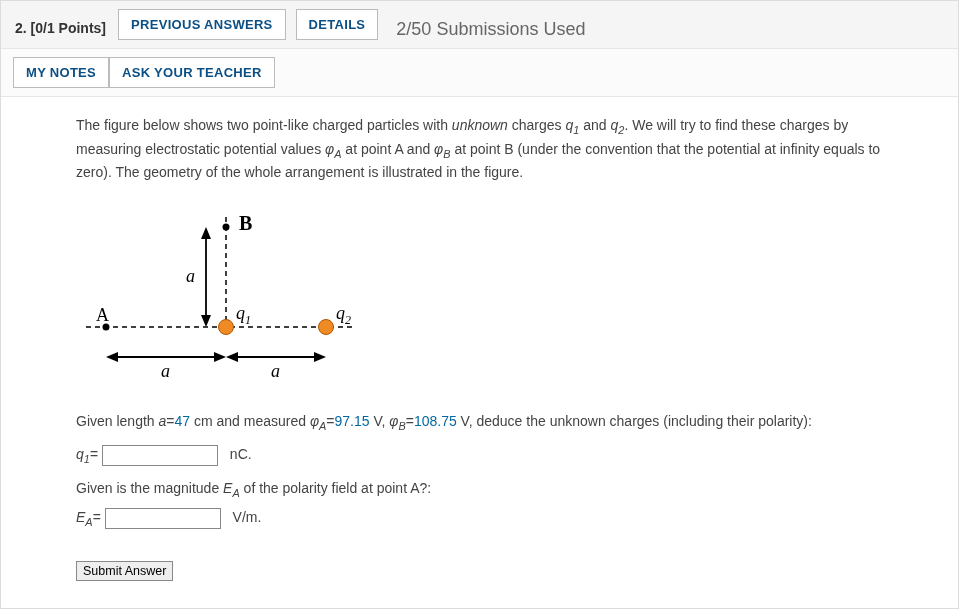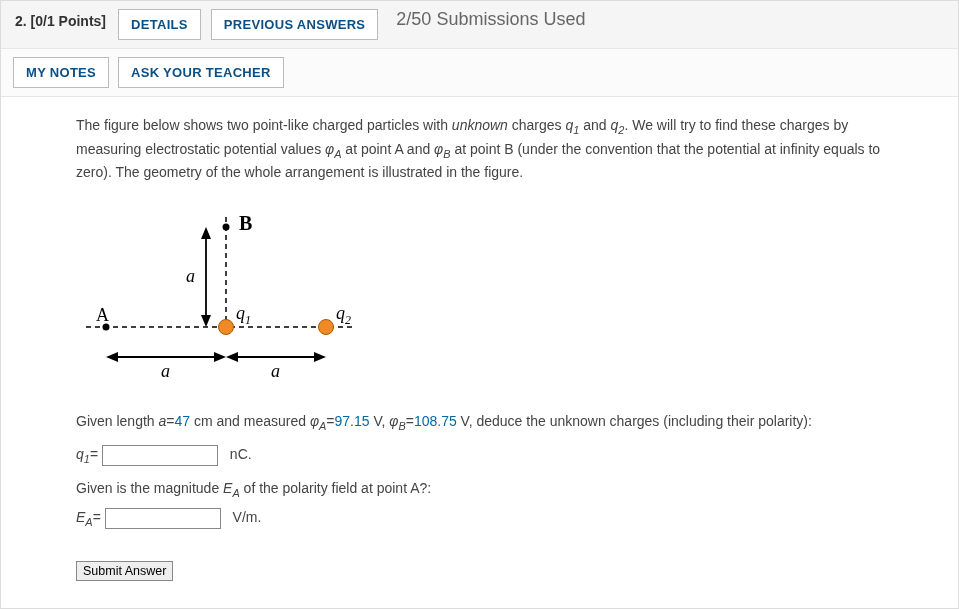--- a/index.html
+++ b/index.html
@@ -1,42 +1,42 @@
 <!DOCTYPE html>
 <html><head>
 <meta charset="utf-8">
 <style>
   html,body{margin:0;padding:0;font-family:Arial,Helvetica,sans-serif;font-size:13.5px;color:#333;background:#fff}
   .page{width:959px;height:609px;position:relative;border:1px solid #dcdcdc;box-sizing:border-box;background:#fff;overflow:hidden}
-  .topbar{background:#f5f5f5;border-bottom:1px solid #e6e6e6;padding:8px 12px;display:flex;align-items:flex-start;gap:10px;flex-wrap:wrap}
+  .topbar{background:#f5f5f5;border-bottom:1px solid #e6e6e6;padding:8px 12px;display:flex;align-items:flex-end;gap:10px;flex-wrap:wrap}
   .qnum{font-weight:bold;font-size:14px;padding:4px 2px}
   .btn{border:1px solid #bbb;background:#fff;color:#0b4f85;font-weight:600;font-size:13px;padding:7px 12px;letter-spacing:.3px;cursor:pointer}
   .subtext{color:#666;font-size:18px;margin-left:8px}
-  .secondrow{background:#fbfbfb;padding:8px 12px;display:flex;gap:9px;border-bottom:1px solid #e6e6e6}
+  .secondrow{background:#fbfbfb;padding:8px 12px;display:flex;gap:0;border-bottom:1px solid #e6e6e6}
   .content{padding:18px 55px 10px 75px;font-size:14px;color:#444;line-height:1.45}
   .content .intro{margin-bottom:10px}
   .content em{font-style:italic}
   .red{color:#0369a1}
   .figwrap{margin:14px 0 24px 0}
   svg.fig{display:block}
   .line{margin:10px 0}
   .lbl{font-style:italic}
   input.ans{height:19px;width:110px;font-size:13px;border:1px solid #888;padding:0 2px;vertical-align:middle}
   .unit{margin-left:8px}
   .submit{border:1px solid #888;background:#eee;font-size:12.5px;padding:2px 6px;cursor:pointer;margin-top:20px}
   sub{font-size:.78em;font-style:italic}
 </style>
 </head>
 <body>
 <div class="page">
 
 <div class="topbar">
   <span class="qnum">2. [0/1 Points]</span>
+  <button class="btn">PREVIOUS ANSWERS</button>
   <button class="btn">DETAILS</button>
-  <button class="btn">PREVIOUS ANSWERS</button>
   <span class="subtext">2/50 Submissions Used</span>
 </div>
 
 <div class="secondrow">
   <button class="btn">MY NOTES</button>
   <button class="btn">ASK YOUR TEACHER</button>
 </div>
 
 <div class="content">
 

